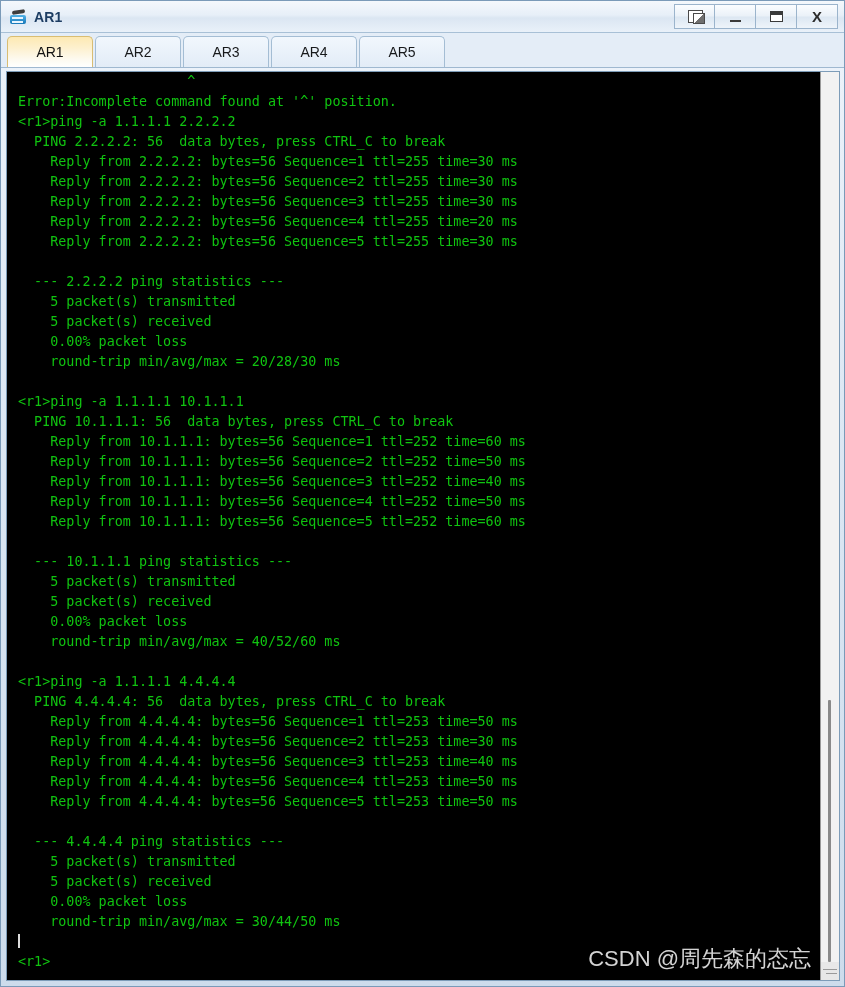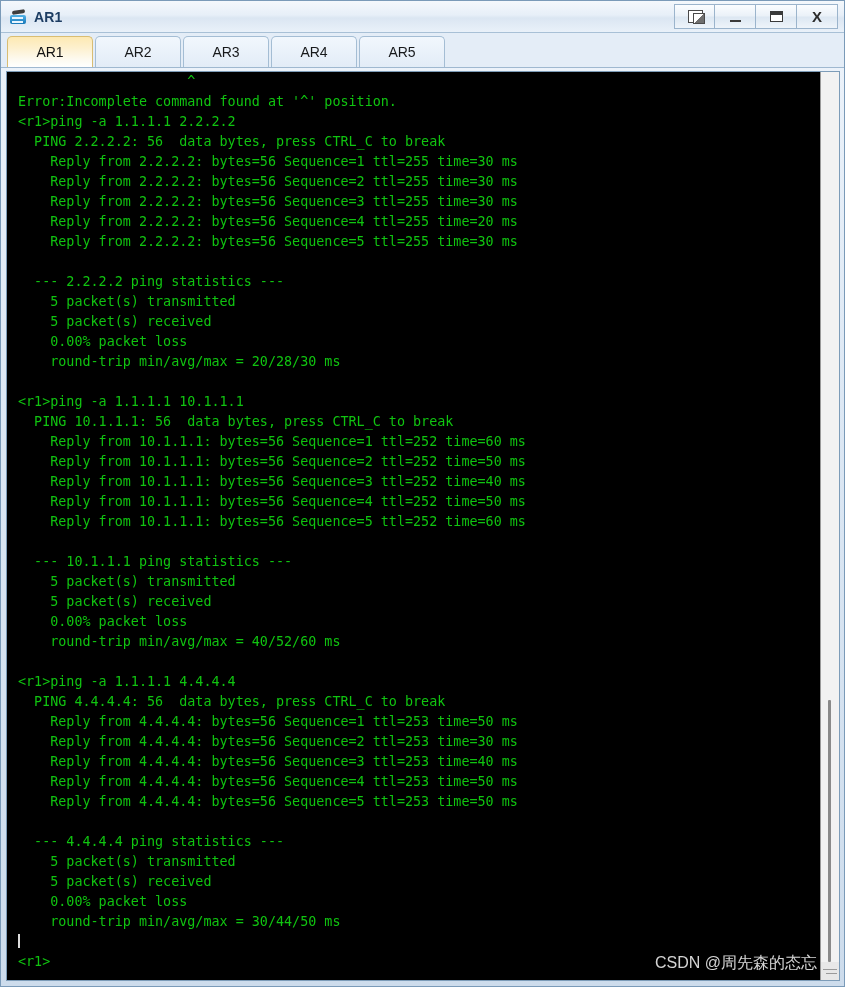--- a/index.html
+++ b/index.html
@@ -245,24 +245,24 @@
     position: absolute;
     background: #9a9a9a;
     height: 1px;
   }
   #resize-grip::before { left: 2px; right: 2px; bottom: 10px; }
   #resize-grip::after  { left: 5px; right: 2px; bottom: 6px; }
 
   
   #watermark {
     position: absolute;
-    right: 22px;
+    right: 28px;
     bottom: 6px;
     font-family: "Liberation Sans", sans-serif;
-    font-size: 16px;
+    font-size: 22px;
     color: #e3e3e3;
     opacity: 0.93;
     white-space: nowrap;
     pointer-events: none;
     z-index: 5;
   }
 </style>
 </head>
 <body>
 

